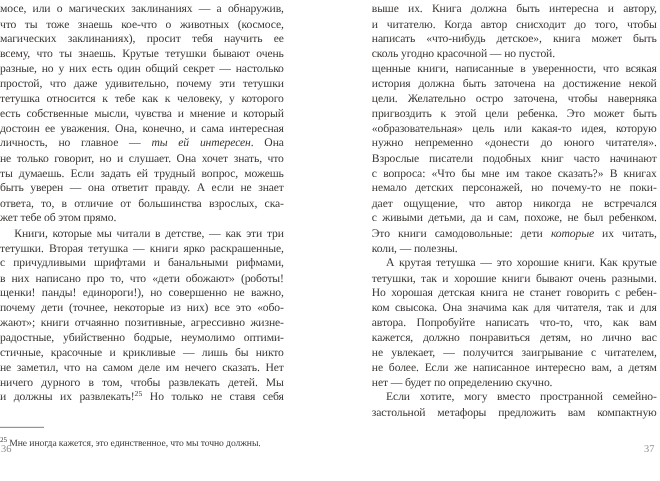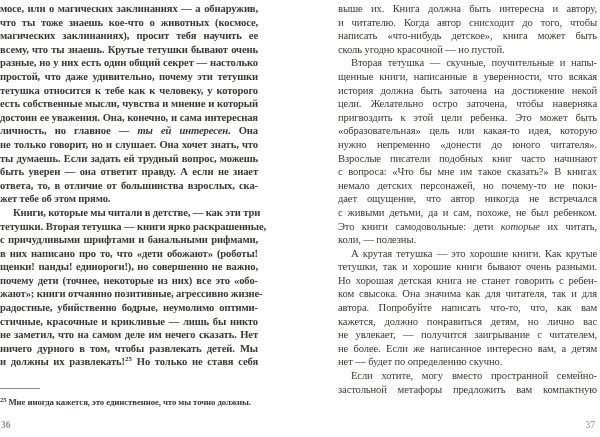--- a/index.html
+++ b/index.html
@@ -4,21 +4,21 @@
 <style>
   html, body { margin: 0; padding: 0; }
   body {
     width: 600px; height: 437px;
     background: #ffffff;
     overflow: hidden;
     font-family: "Liberation Serif", "DejaVu Serif", serif;
   }
   .spread { position: relative; width: 600px; height: 437px; background: #ffffff; }
   .page { position: absolute; top: 0; height: 437px; }
-  .page.left  { left: 0;    width: 258px; font-weight: bold; }
+  .page.left  { left: 0;    width: 258px; }
   .page.right { left: 338px; width: 259px; text-decoration: underline; }
 
   .text-lines { position: absolute; top: 2px; left: 0; right: 0; }
   .line {
     height: 13.6px; line-height: 13.6px;
     font-size: 10.6px;
     color: var(--text-color, #3c3835);
     text-align: justify;
     text-align-last: justify;
     text-justify: inter-word;
@@ -33,21 +33,21 @@
   .footnote { position: absolute; left: 0; right: 0; top: 388px; }
   .footnote-rule { width: 40px; height: 0; border-top: 1px solid #8a8a8a; margin-bottom: 8px; }
   .footnote-text {
     font-size: 8.8px; line-height: 10px;
     color: var(--text-color, #3c3835);
     letter-spacing: -0.1px;
   }
   .footnote-text sup { font-size: 6.5px; line-height: 0; vertical-align: 3px; }
 
   .page-num {
-    position: absolute; top: 420px;
+    position: absolute; top: 404px;
     font-size: 9.5px; line-height: 10px;
     color: var(--muted-color, #8f8f8f);
     text-align: right;
   }
   .left-num { left: 1px; }
   .right-num { right: 2px; }
 </style>
 </head>
 <body>
 
@@ -89,21 +89,20 @@
     </div>
     <div class="page-num left-num">36</div>
   </div>
 
   <div class="page right">
     <div class="text-lines">
         <div class="line">выше их. Книга должна быть интересна и автору,</div>
         <div class="line">и читателю. Когда автор снисходит до того, чтобы</div>
         <div class="line">написать «что-нибудь детское», книга может быть</div>
         <div class="line end">сколь угодно красочной — но пустой.</div>
-        <div class="line indent">Вторая тетушка — скучные, поучительные и напы-</div>
         <div class="line">щенные книги, написанные в уверенности, что всякая</div>
         <div class="line">история должна быть заточена на достижение некой</div>
         <div class="line">цели. Желательно остро заточена, чтобы наверняка</div>
         <div class="line">пригвоздить к этой цели ребенка. Это может быть</div>
         <div class="line">«образовательная» цель или какая-то идея, которую</div>
         <div class="line">нужно непременно «донести до юного читателя».</div>
         <div class="line">Взрослые писатели подобных книг часто начинают</div>
         <div class="line">с вопроса: «Что бы мне им такое сказать?» В книгах</div>
         <div class="line">немало детских персонажей, но почему-то не поки-</div>
         <div class="line">дает ощущение, что автор никогда не встречался</div>

